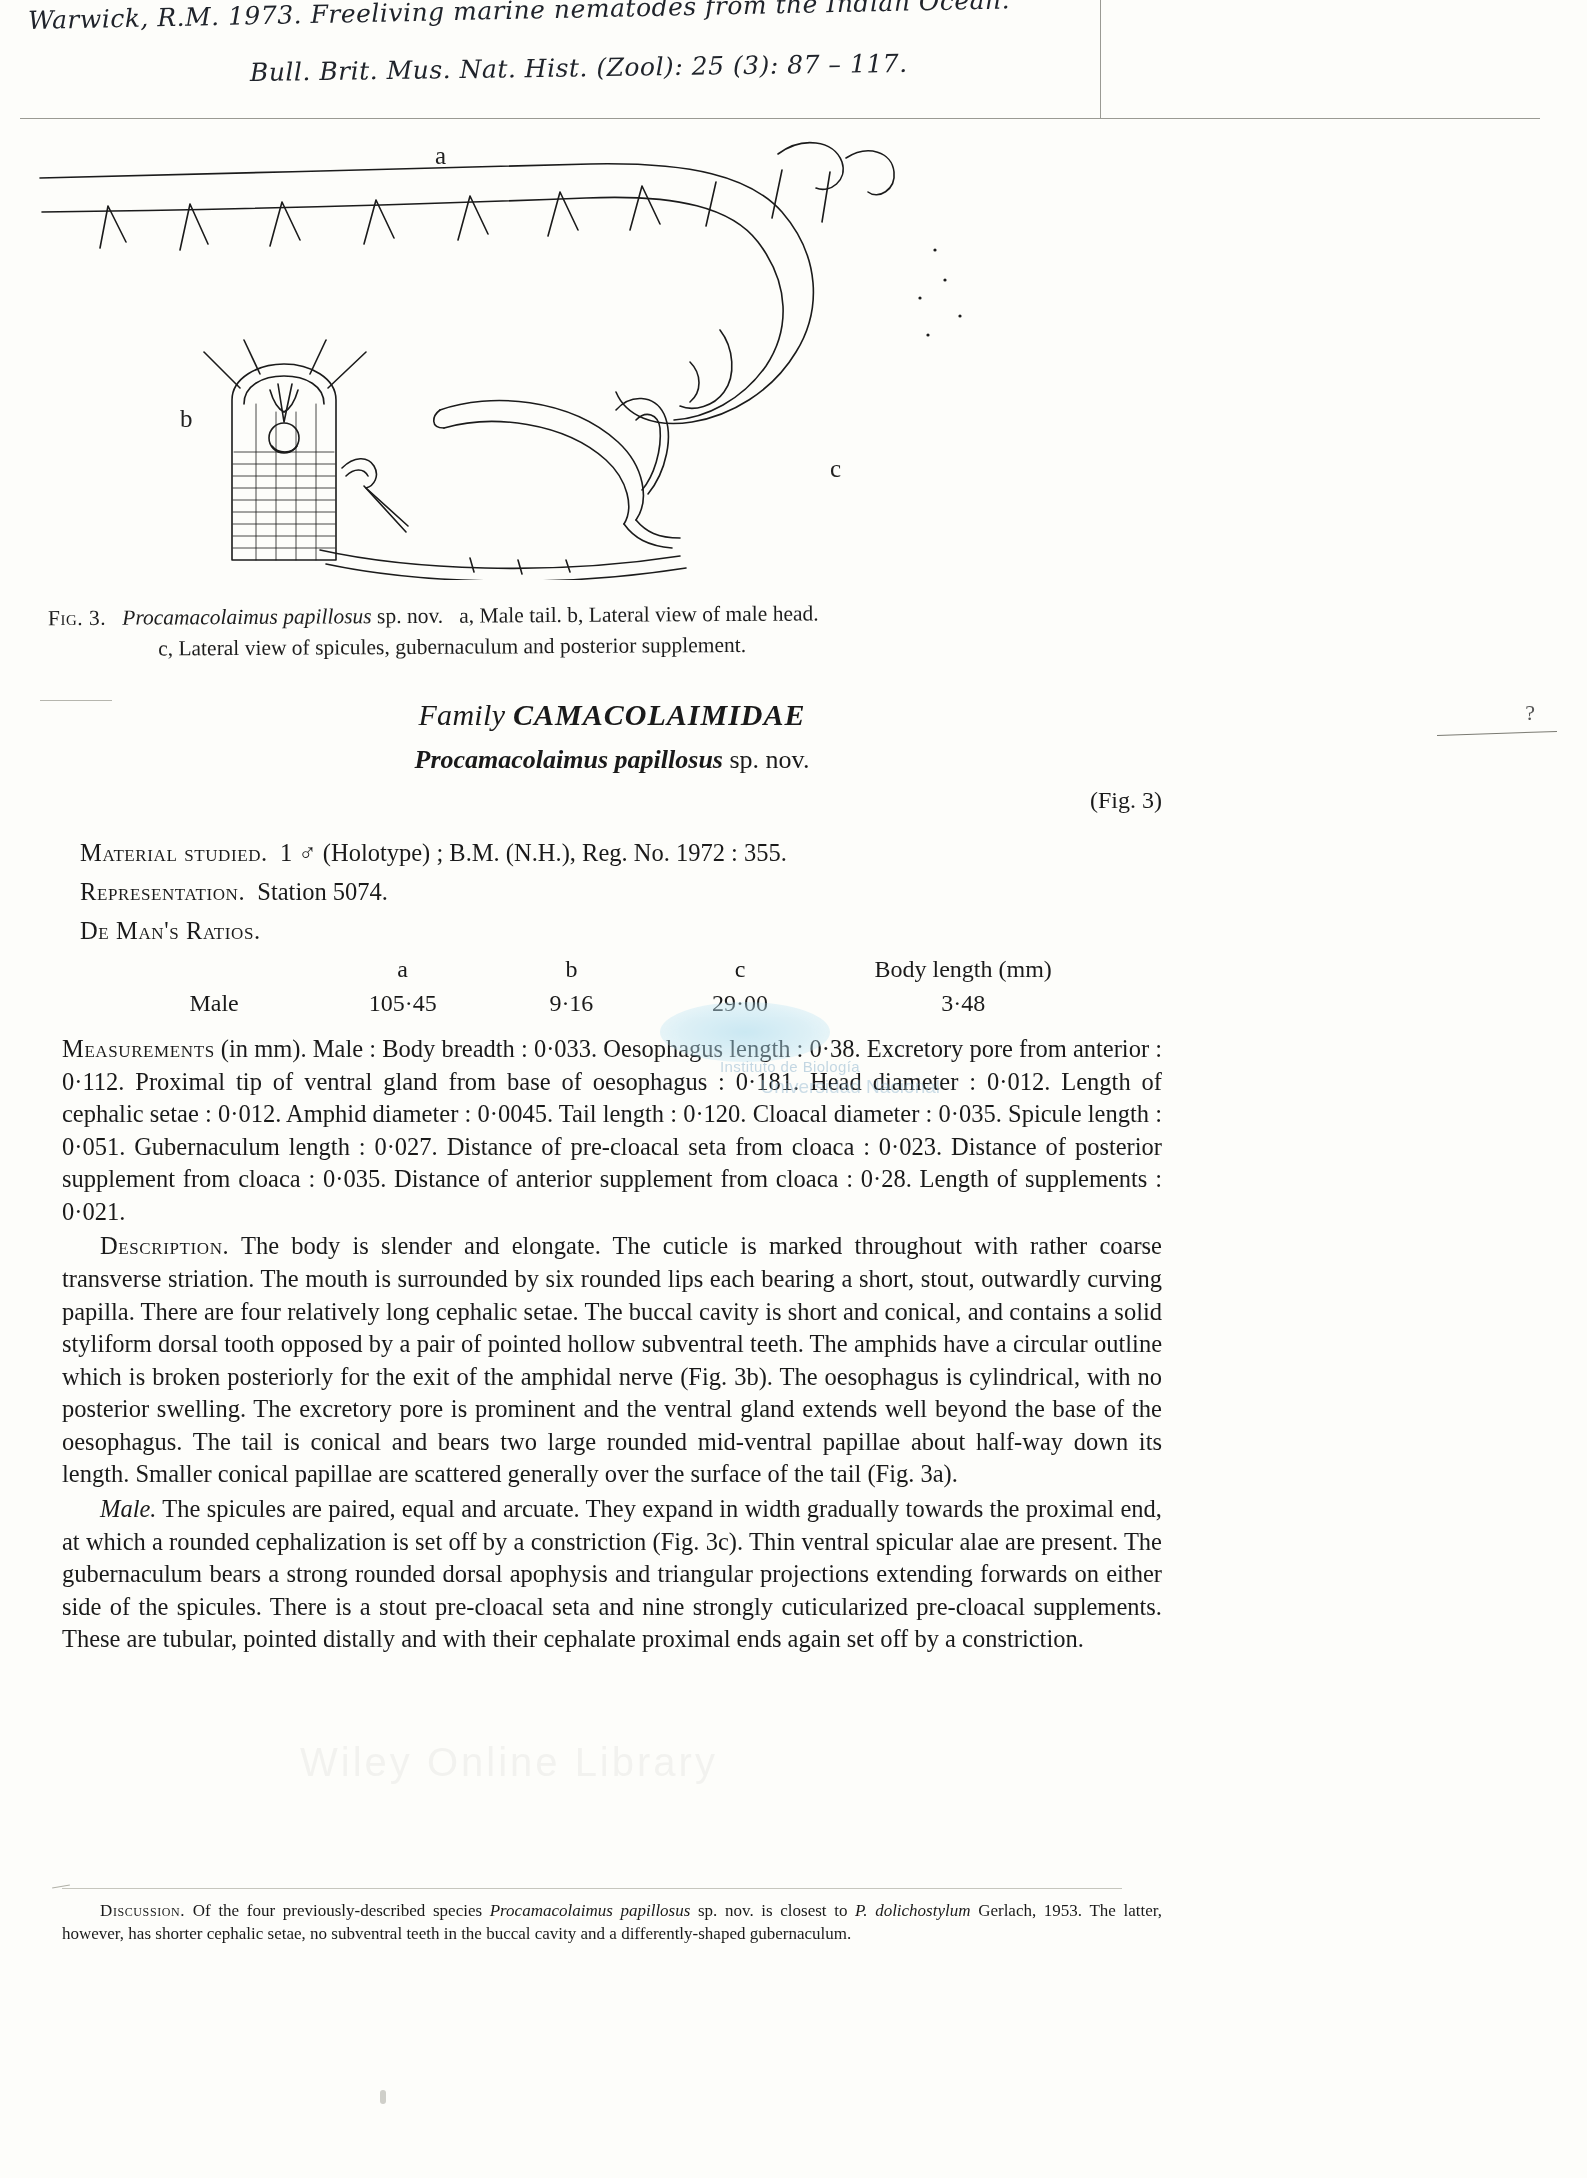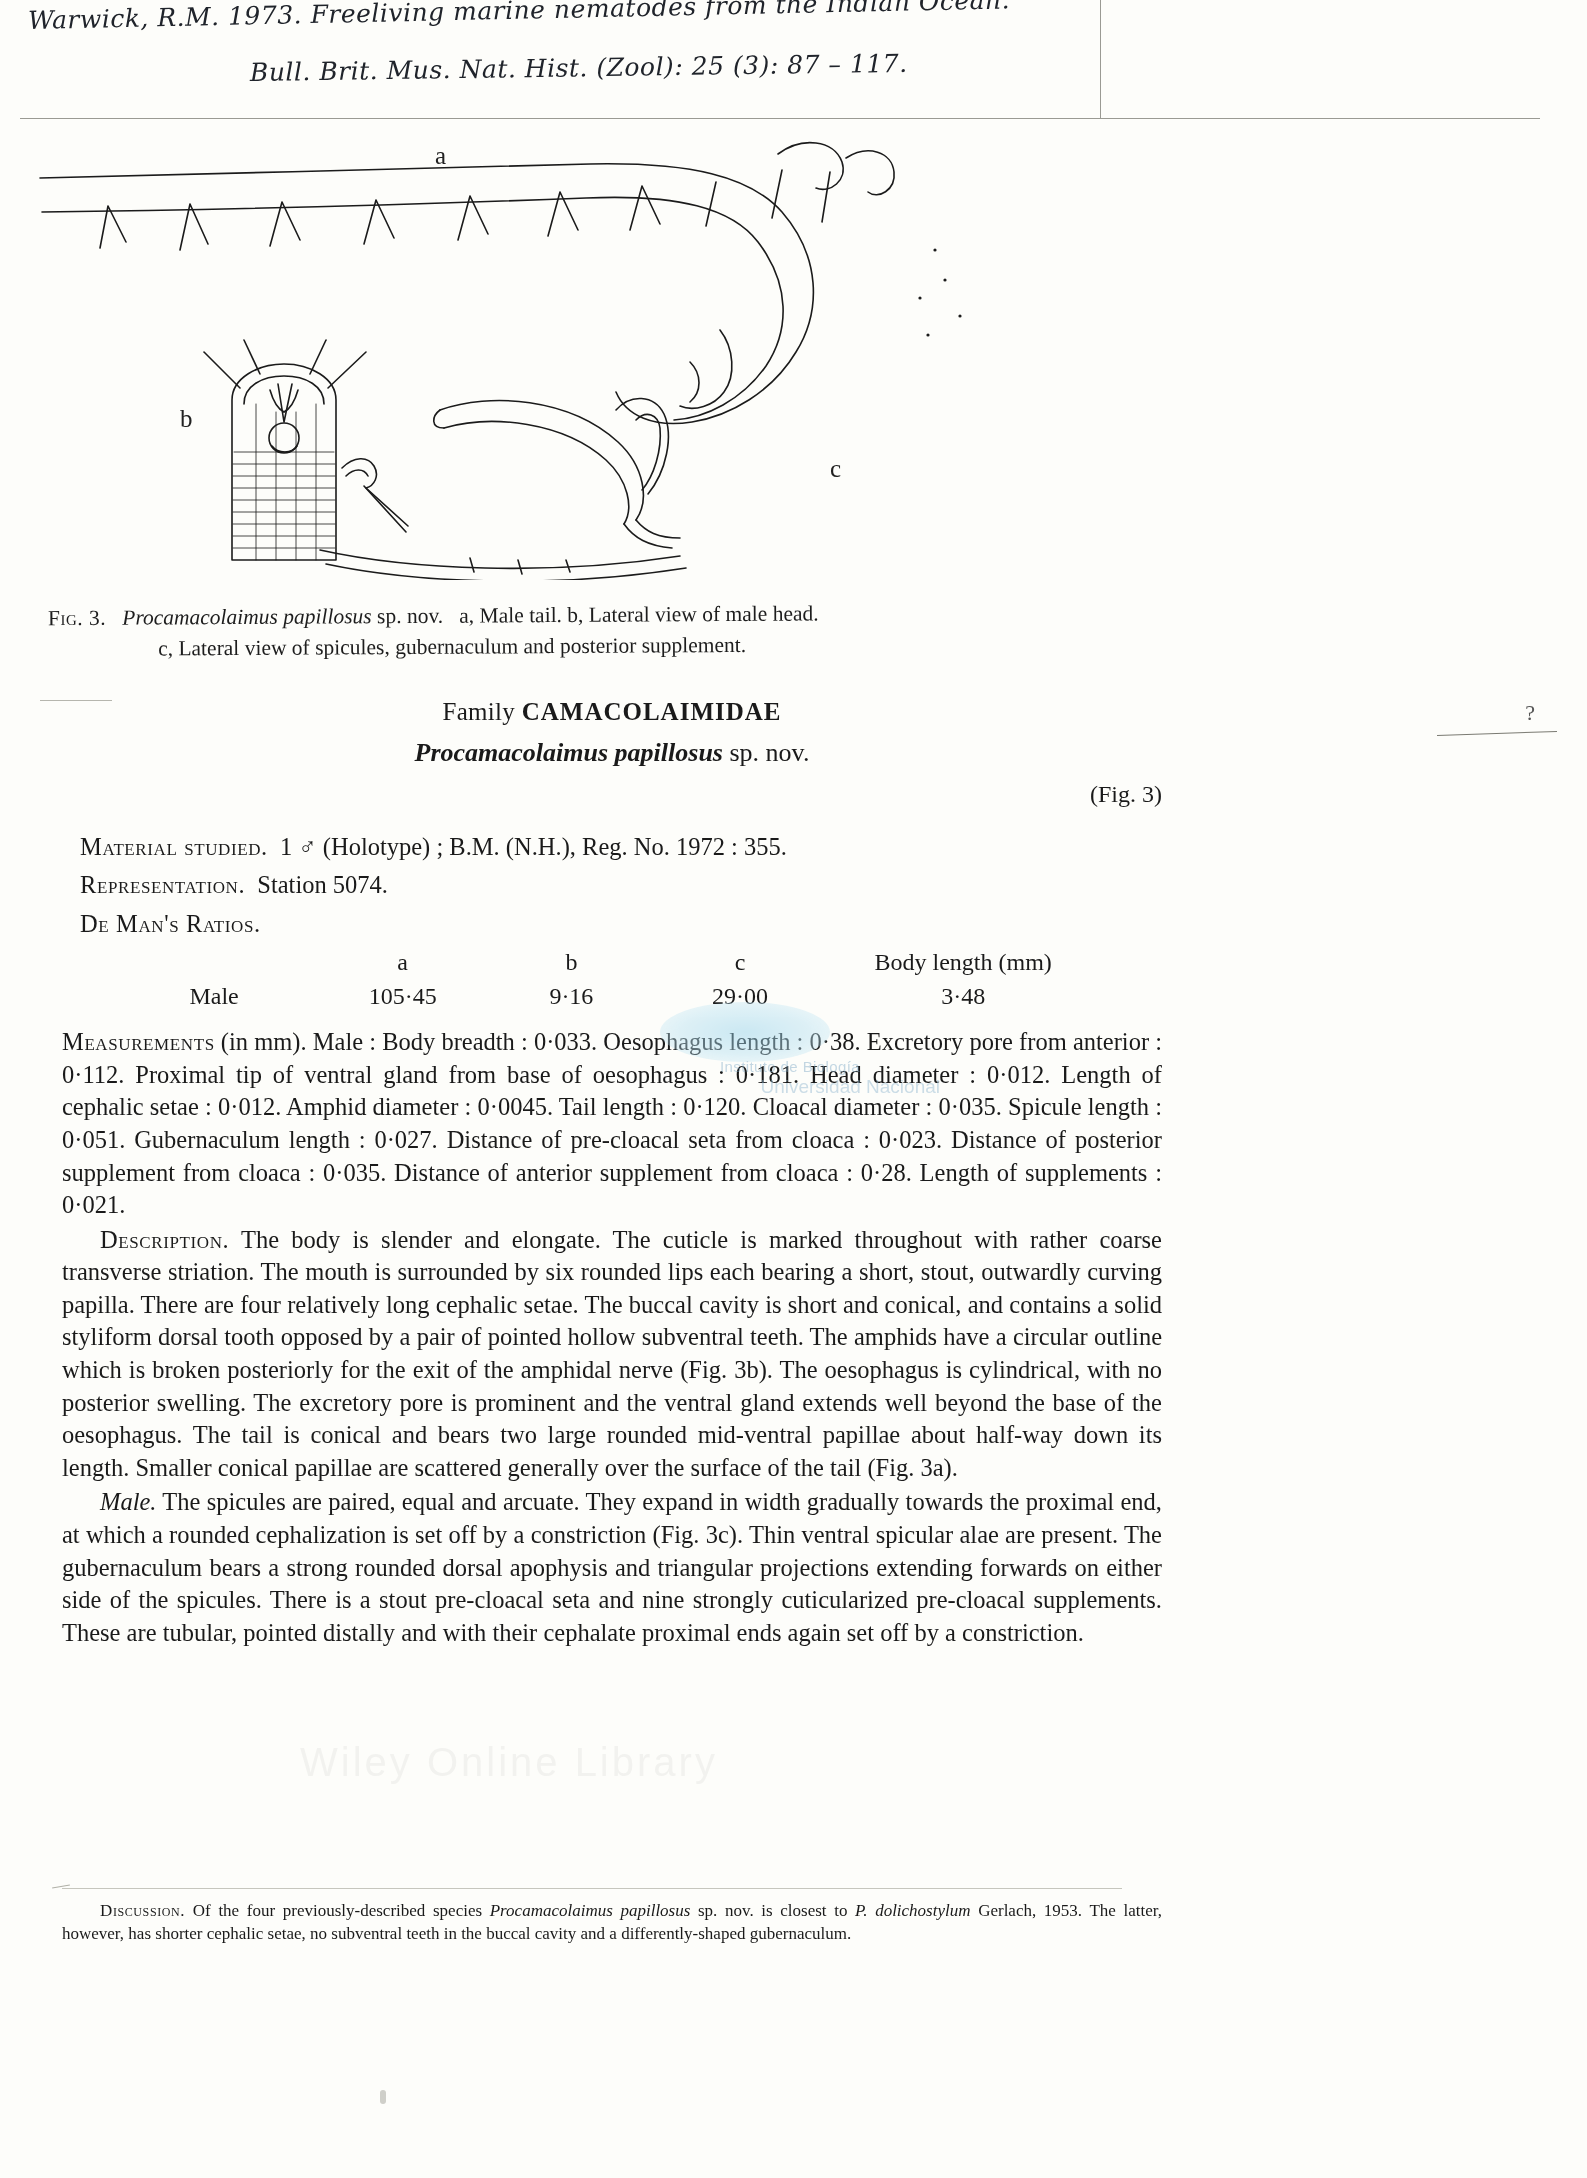--- a/index.html
+++ b/index.html
@@ -107,23 +107,24 @@
   .body-block {
     position: absolute;
     left: 62px; top: 695px;
     width: 1100px;
     font-size: 24.5px;
     line-height: 1.33;
     text-align: justify;
   }
   .centered { text-align: center; }
   .family-line {
-    font-size: 25px;
+    font-size: 30px;
     margin: 0 0 8px 0;
     letter-spacing: 0.3px;
+    font-style: italic;
   }
   .family-line b { font-weight: bold; letter-spacing: 1px; }
   .species-line {
     font-size: 26px;
     margin: 0 0 8px 0;
   }
   .species-line i { font-style: italic; font-weight: bold; }
   .figref-line {
     font-size: 24px;
     margin: 0 0 20px 0;

